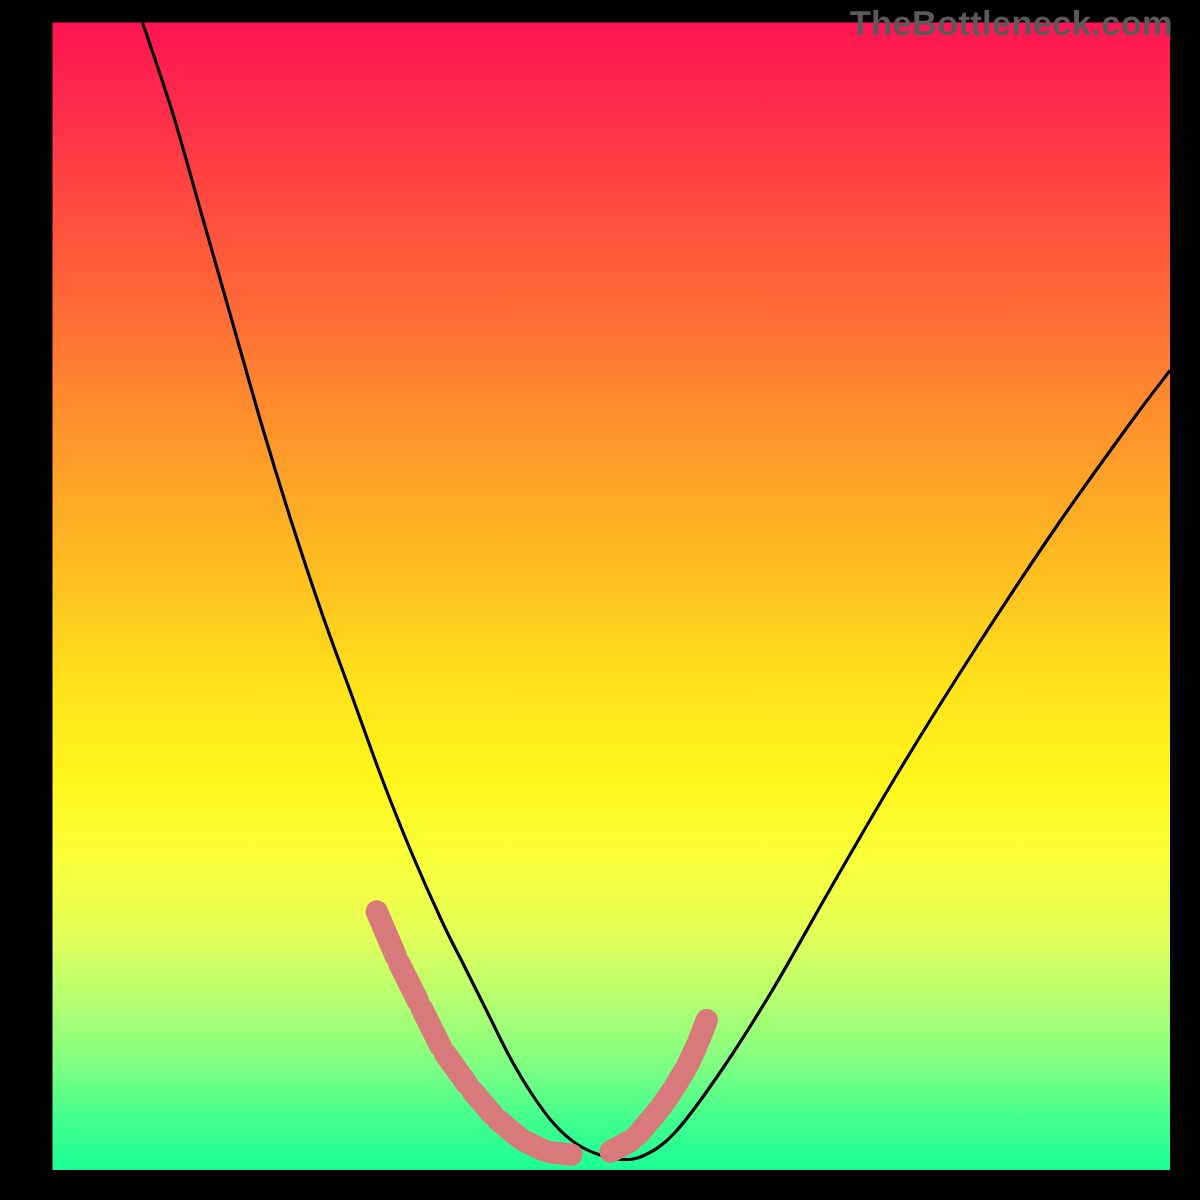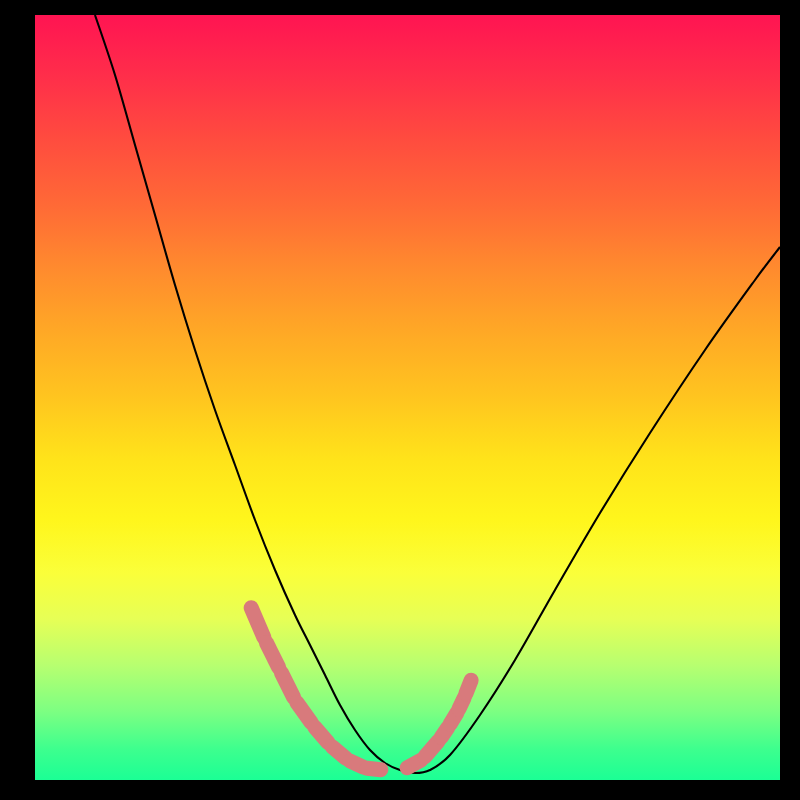--- a/index.html
+++ b/index.html
@@ -80,13 +80,14 @@
       <g id="highlight-right">
           <line x1="372.16" y1="752.8" x2="385.84" y2="745.2" stroke="#d87a7c" stroke-width="15" stroke-linecap="round"></line>
           <line x1="389.94294526028665" y1="741.7141820467216" x2="403.05705473971335" y2="726.2858179532784" stroke="#d87a7c" stroke-width="15" stroke-linecap="round"></line>
           <line x1="406.08" y1="722.44" x2="412.92" y2="712.56" stroke="#d87a7c" stroke-width="15" stroke-linecap="round"></line>
           <line x1="415.08" y1="709.2" x2="421.92" y2="697.8" stroke="#d87a7c" stroke-width="15" stroke-linecap="round"></line>
           <line x1="423.84" y1="694.2" x2="429.16" y2="682.8" stroke="#d87a7c" stroke-width="15" stroke-linecap="round"></line>
           <line x1="430.84" y1="678.84" x2="436.16" y2="665.16" stroke="#d87a7c" stroke-width="15" stroke-linecap="round"></line>
         </g>
     </svg>
   </div>
+  <div class="watermark">TheBottleneck.com</div>
 </div>
 
 </body></html>

